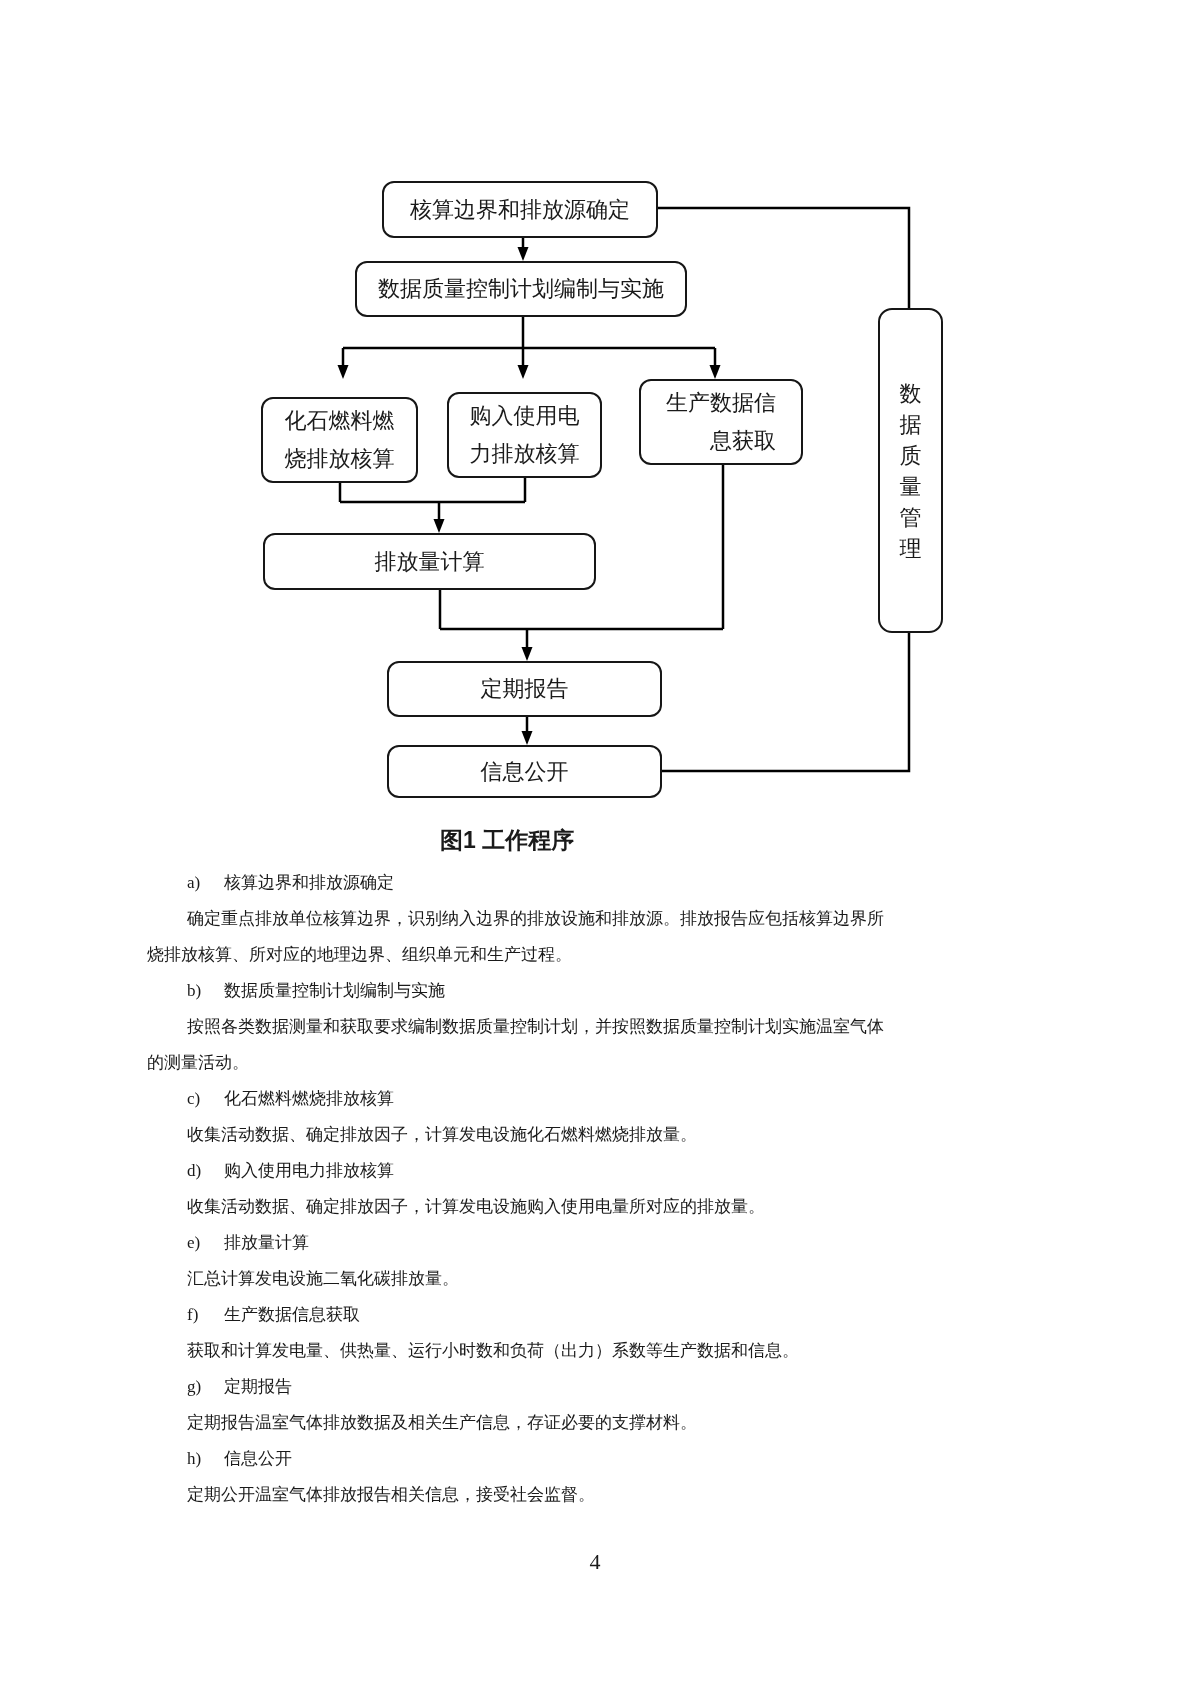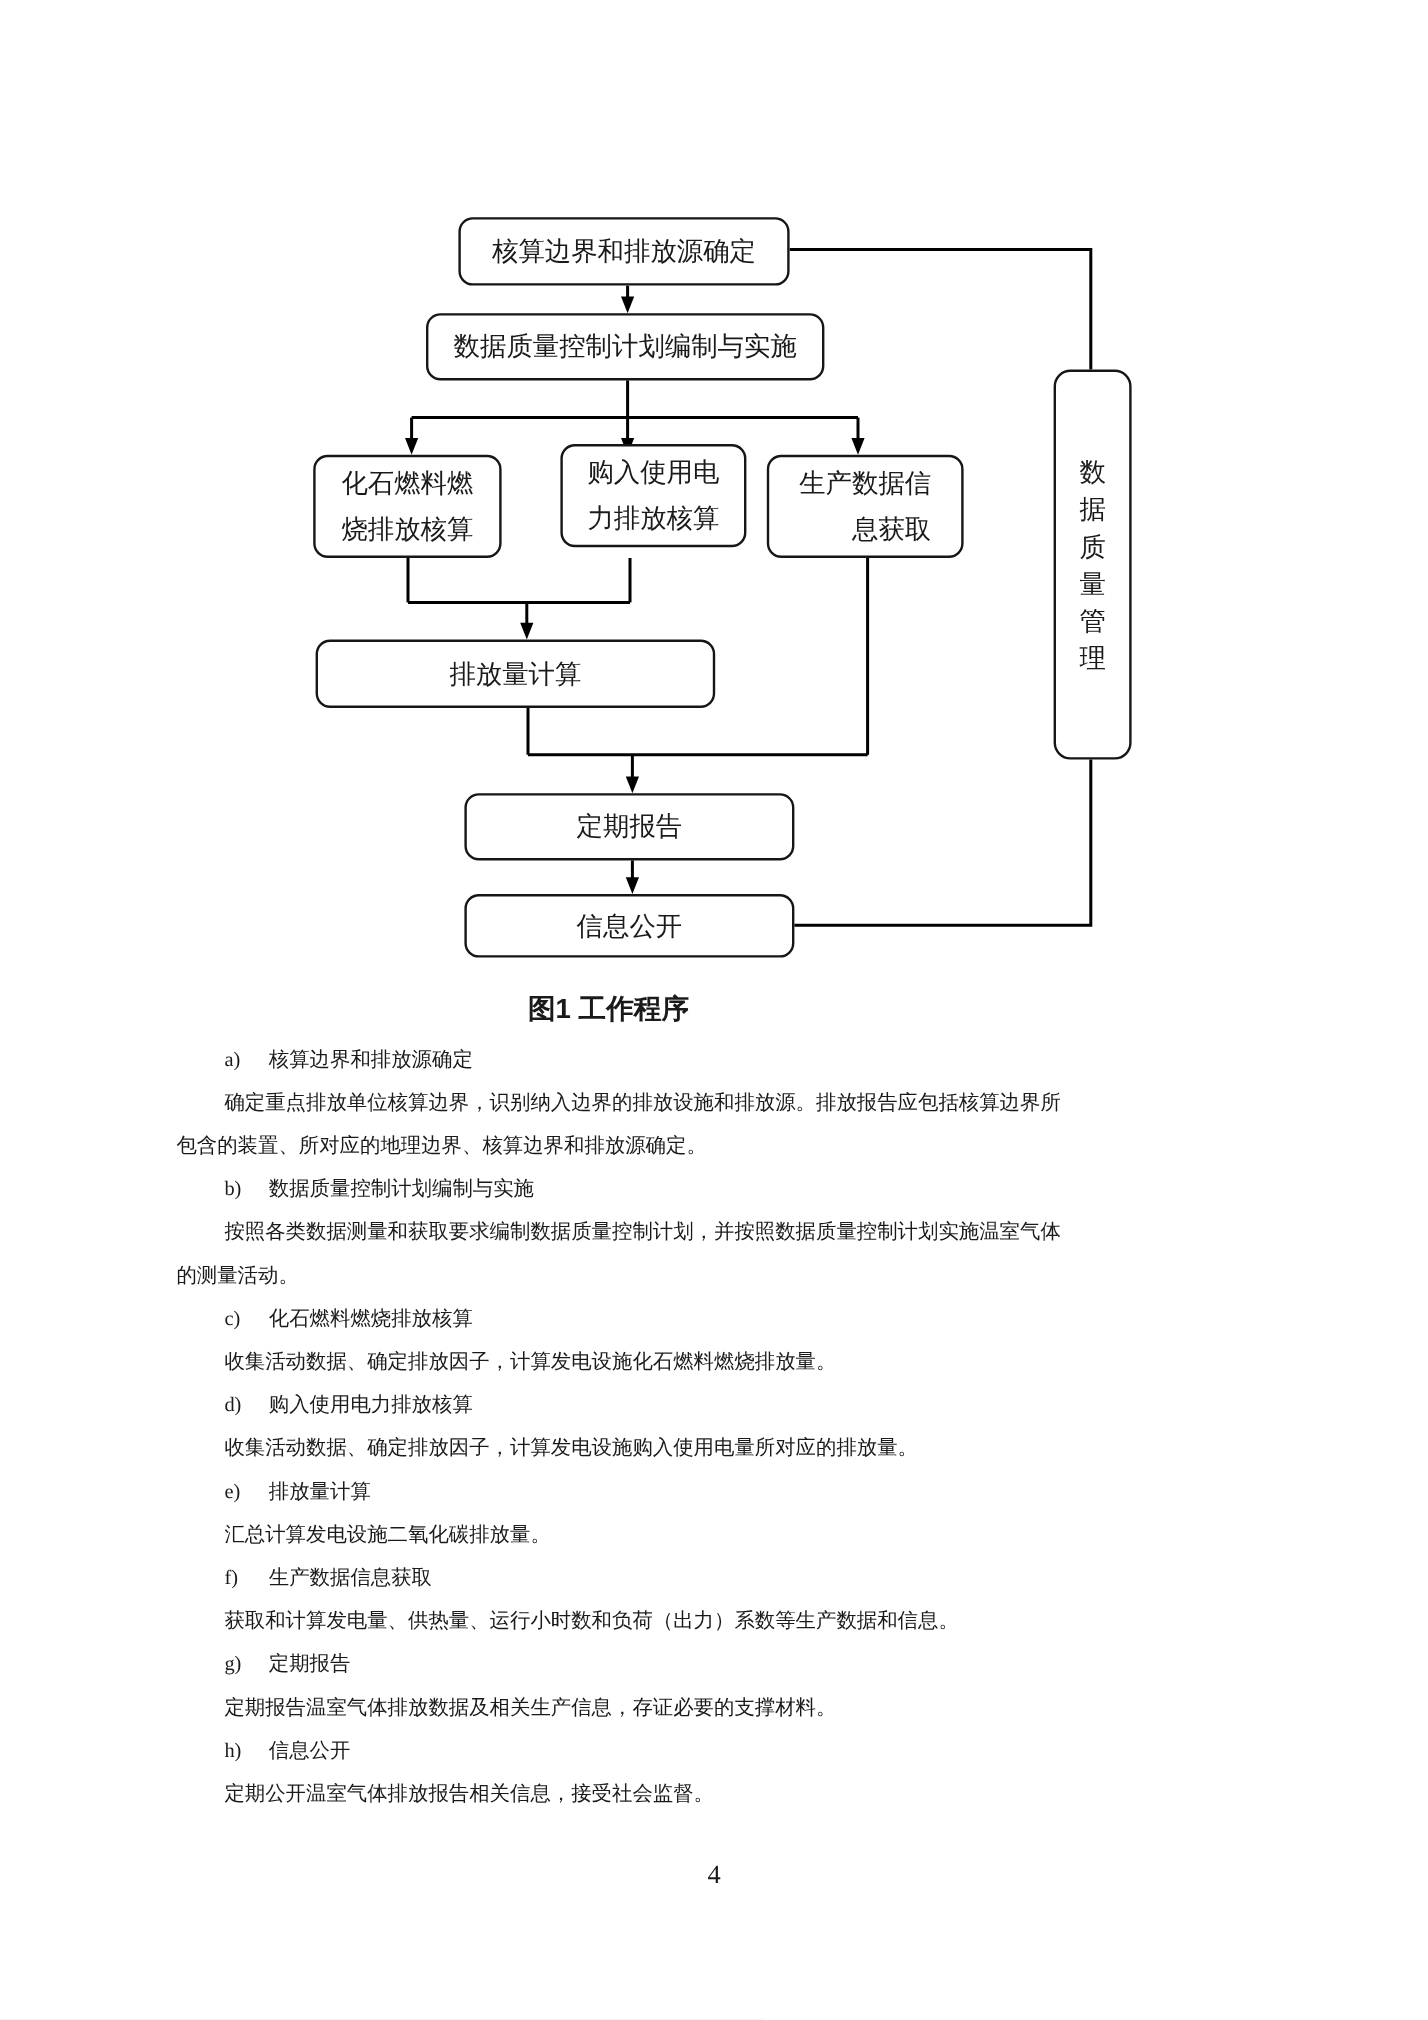--- a/index.html
+++ b/index.html
@@ -23,22 +23,22 @@
     border-radius:12px;
     display:flex;align-items:center;justify-content:center;
     text-align:center;
     font-size:22px;
     line-height:38px;
     white-space:pre-line;
     z-index:2;
   }
   #fc-b1{left:382px;top:181px;width:276px;height:57px;}
   #fc-b2{left:355px;top:261px;width:332px;height:56px;}
-  #fc-b3a{left:261px;top:379px;width:157px;height:86px;}
-  #fc-b3b{left:447px;top:370px;width:155px;height:86px;margin-left:20px;}
+  #fc-b3a{left:261px;top:397px;width:157px;height:86px;}
+  #fc-b3b{left:447px;top:392px;width:155px;height:86px;}
   #fc-b3c{left:639px;top:379px;width:164px;height:86px;text-align:right;}
   #fc-b4{left:263px;top:533px;width:333px;height:57px;}
   #fc-b5{left:387px;top:661px;width:275px;height:56px;}
   #fc-b6{left:387px;top:745px;width:275px;height:53px;}
   #fc-b7{left:878px;top:308px;width:65px;height:325px;border-radius:14px;line-height:31px;font-size:22px;}
   
   #fig-caption{
     position:absolute;left:440px;top:826px;width:366px;height:28px;
     text-align:left;
     font-family:"Liberation Sans","DejaVu Sans",sans-serif;
@@ -125,21 +125,21 @@
 量
 管
 理</div>
 
   <div id="fig-caption">图1  工作程序</div>
 
   <div id="body-text">
 
     <div class="t-line item-line"><span class="item-label">a)</span><span>核算边界和排放源确定</span></div>
     <div class="t-line body-line indent">确定重点排放单位核算边界，识别纳入边界的排放设施和排放源。排放报告应包括核算边界所</div>
-    <div class="t-line body-line">包含的装置、所对应的地理边界、核算边界和排放源确定。</div>
+    <div class="t-line body-line">烧排放核算、所对应的地理边界、组织单元和生产过程。</div>
 
     <div class="t-line item-line"><span class="item-label">b)</span><span>数据质量控制计划编制与实施</span></div>
     <div class="t-line body-line indent">按照各类数据测量和获取要求编制数据质量控制计划，并按照数据质量控制计划实施温室气体</div>
     <div class="t-line body-line">的测量活动。</div>
 
     <div class="t-line item-line"><span class="item-label">c)</span><span>化石燃料燃烧排放核算</span></div>
     <div class="t-line body-line indent">收集活动数据、确定排放因子，计算发电设施化石燃料燃烧排放量。</div>
 
     <div class="t-line item-line"><span class="item-label">d)</span><span>购入使用电力排放核算</span></div>
     <div class="t-line body-line indent">收集活动数据、确定排放因子，计算发电设施购入使用电量所对应的排放量。</div>

